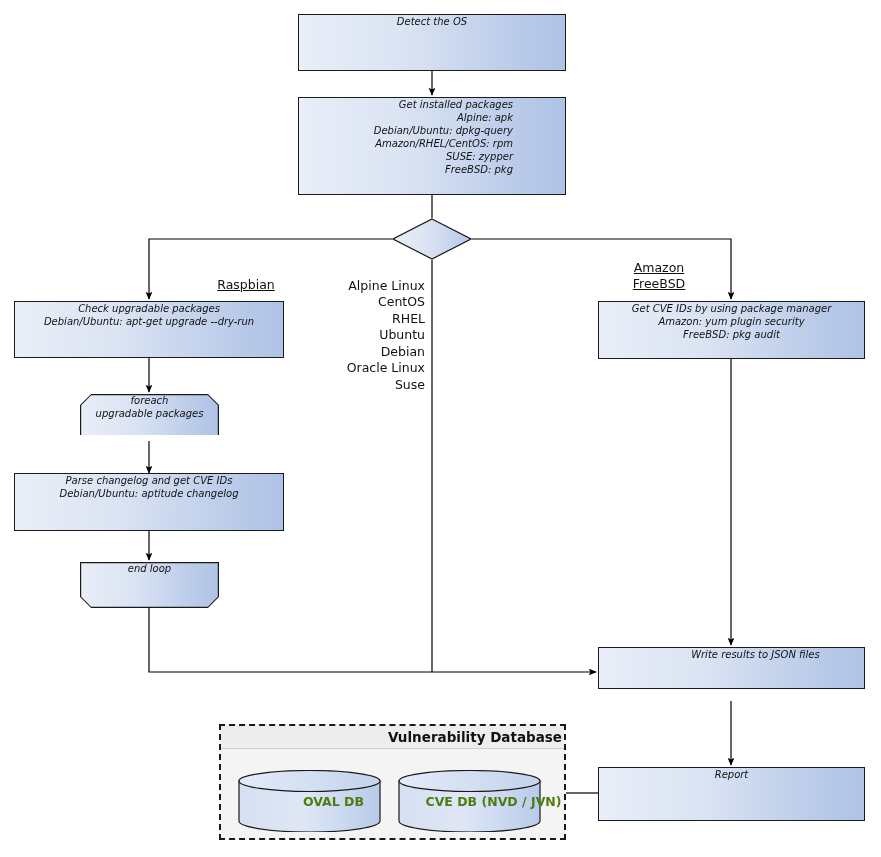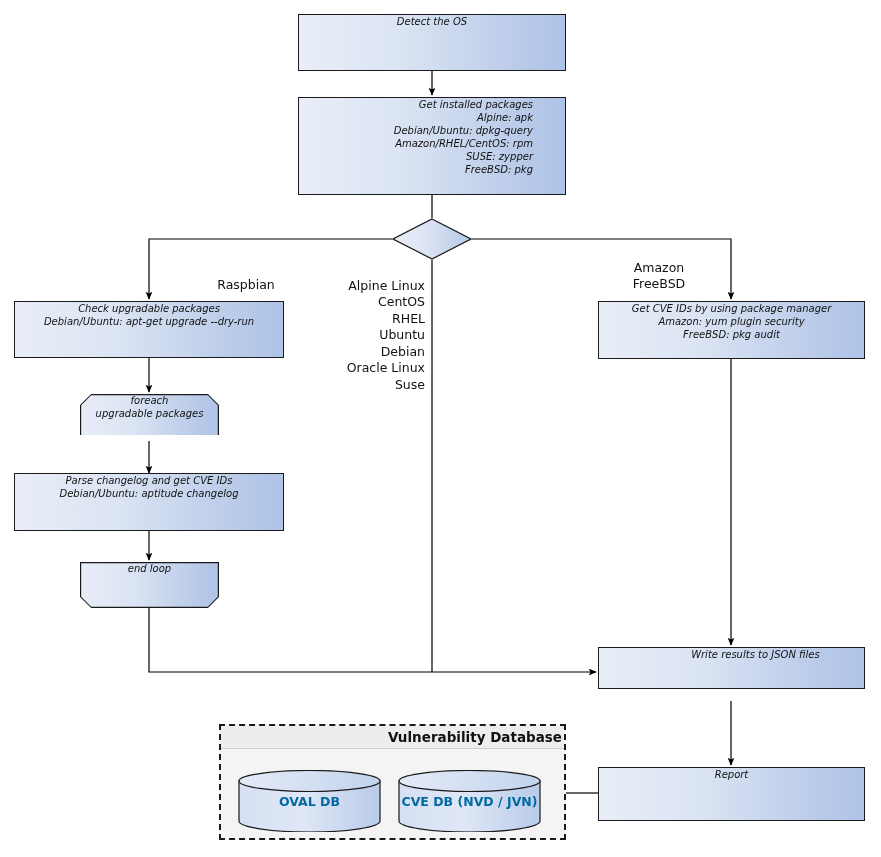--- a/index.html
+++ b/index.html
@@ -32,21 +32,21 @@
     text-align: center;
     line-height: 1.30;
     white-space: pre-line;
     font-size: 10px;
     color: #111;
     font-style: italic;
   }
   .node.align-right {
     justify-content: flex-end;
     text-align: right;
-    padding-right: 32px;
+    padding-right: 52px;
   }
   .node.loop-top {
     border-radius: 0;
     clip-path: polygon(0 11px, 11px 0, calc(100% - 11px) 0, 100% 11px, 100% 100%, 0 100%);
     border: none;
     background:
       linear-gradient(to right, #e9eef8 0%, #dbe4f3 38%, #bdcdea 78%, #aec3e6 100%);
   }
   .node.loop-bottom {
     border-radius: 0;
@@ -56,21 +56,21 @@
       linear-gradient(to right, #e9eef8 0%, #dbe4f3 38%, #bdcdea 78%, #aec3e6 100%);
   }
   .edge-label {
     position: absolute;
     font-size: 12.5px;
     line-height: 1.32;
     color: #111;
     white-space: pre-line;
   }
   .edge-label.right-align { text-align: right; }
-  .edge-label.center-align { text-align: center; }
+  .edge-label.center-align { text-align: center; text-decoration: underline; }
 
   .db-container {
     position: absolute;
     box-sizing: border-box;
     border: 2px dashed #1a1a1a;
     background: #f4f4f4;
   }
   .db-header {
     position: absolute;
     left: 0; top: 0;
@@ -82,23 +82,24 @@
     align-items: center;
     justify-content: flex-end;
     font-size: 13.5px;
     padding-right: 2px;
     box-sizing: border-box;
     color: #111;
   }
   .cylinder-label {
     position: absolute;
     font-size: 12.5px;
-    color: #0369a1;
+    color: #4d7c0f;
     text-align: center;
     white-space: nowrap;
+    padding-left: 24px;
   }
   svg.overlay {
     position: absolute;
     left: 0; top: 0;
     width: 881px;
     height: 857px;
     pointer-events: none;
   }
 </style>
 </head>

